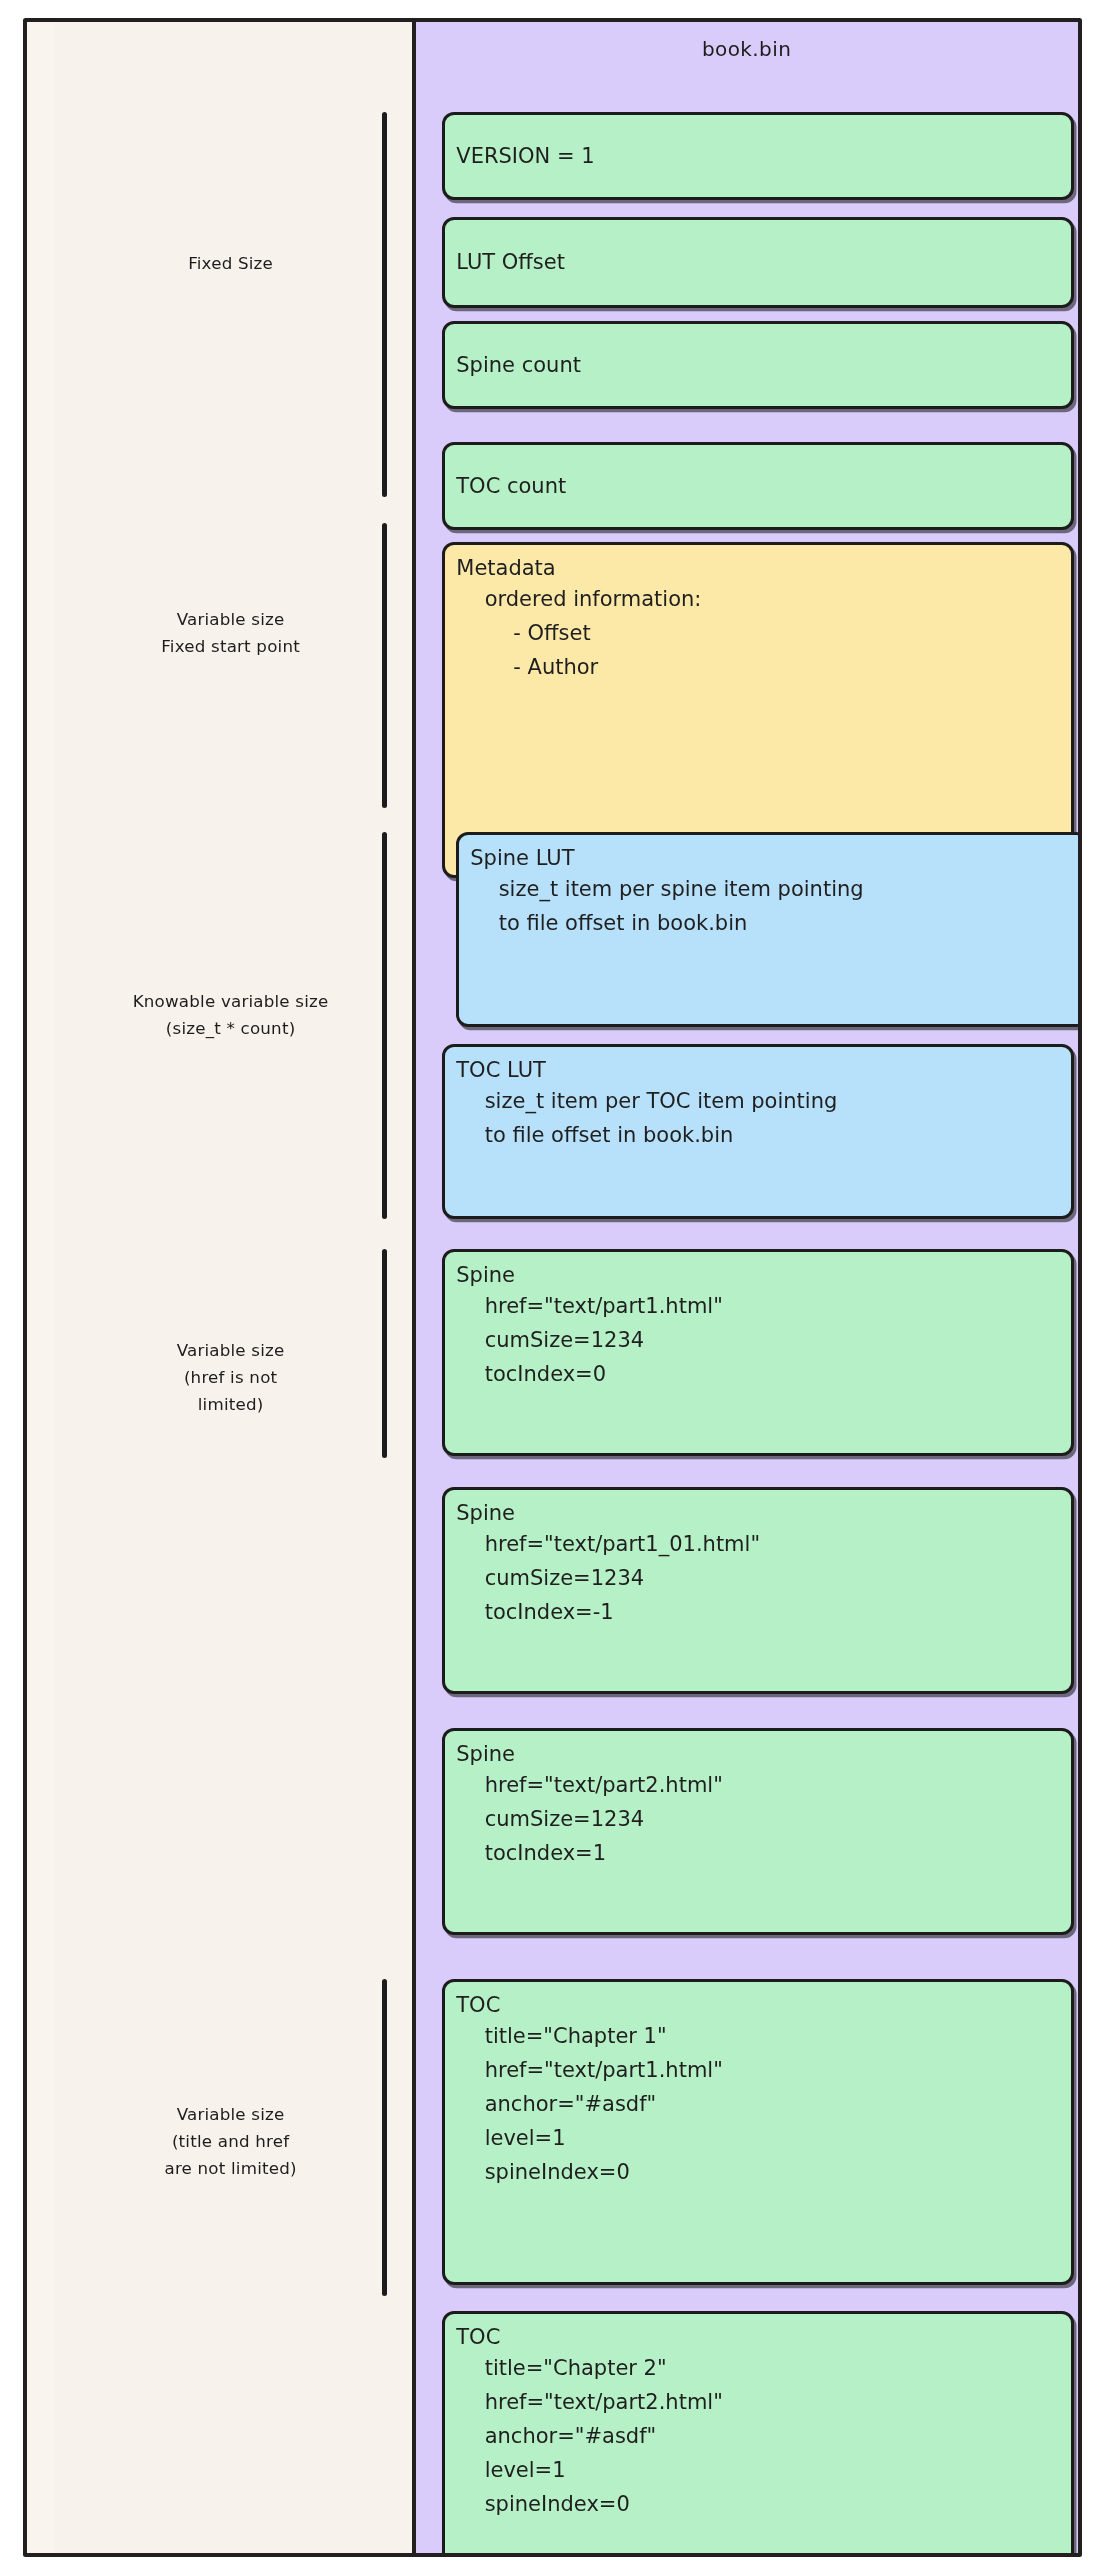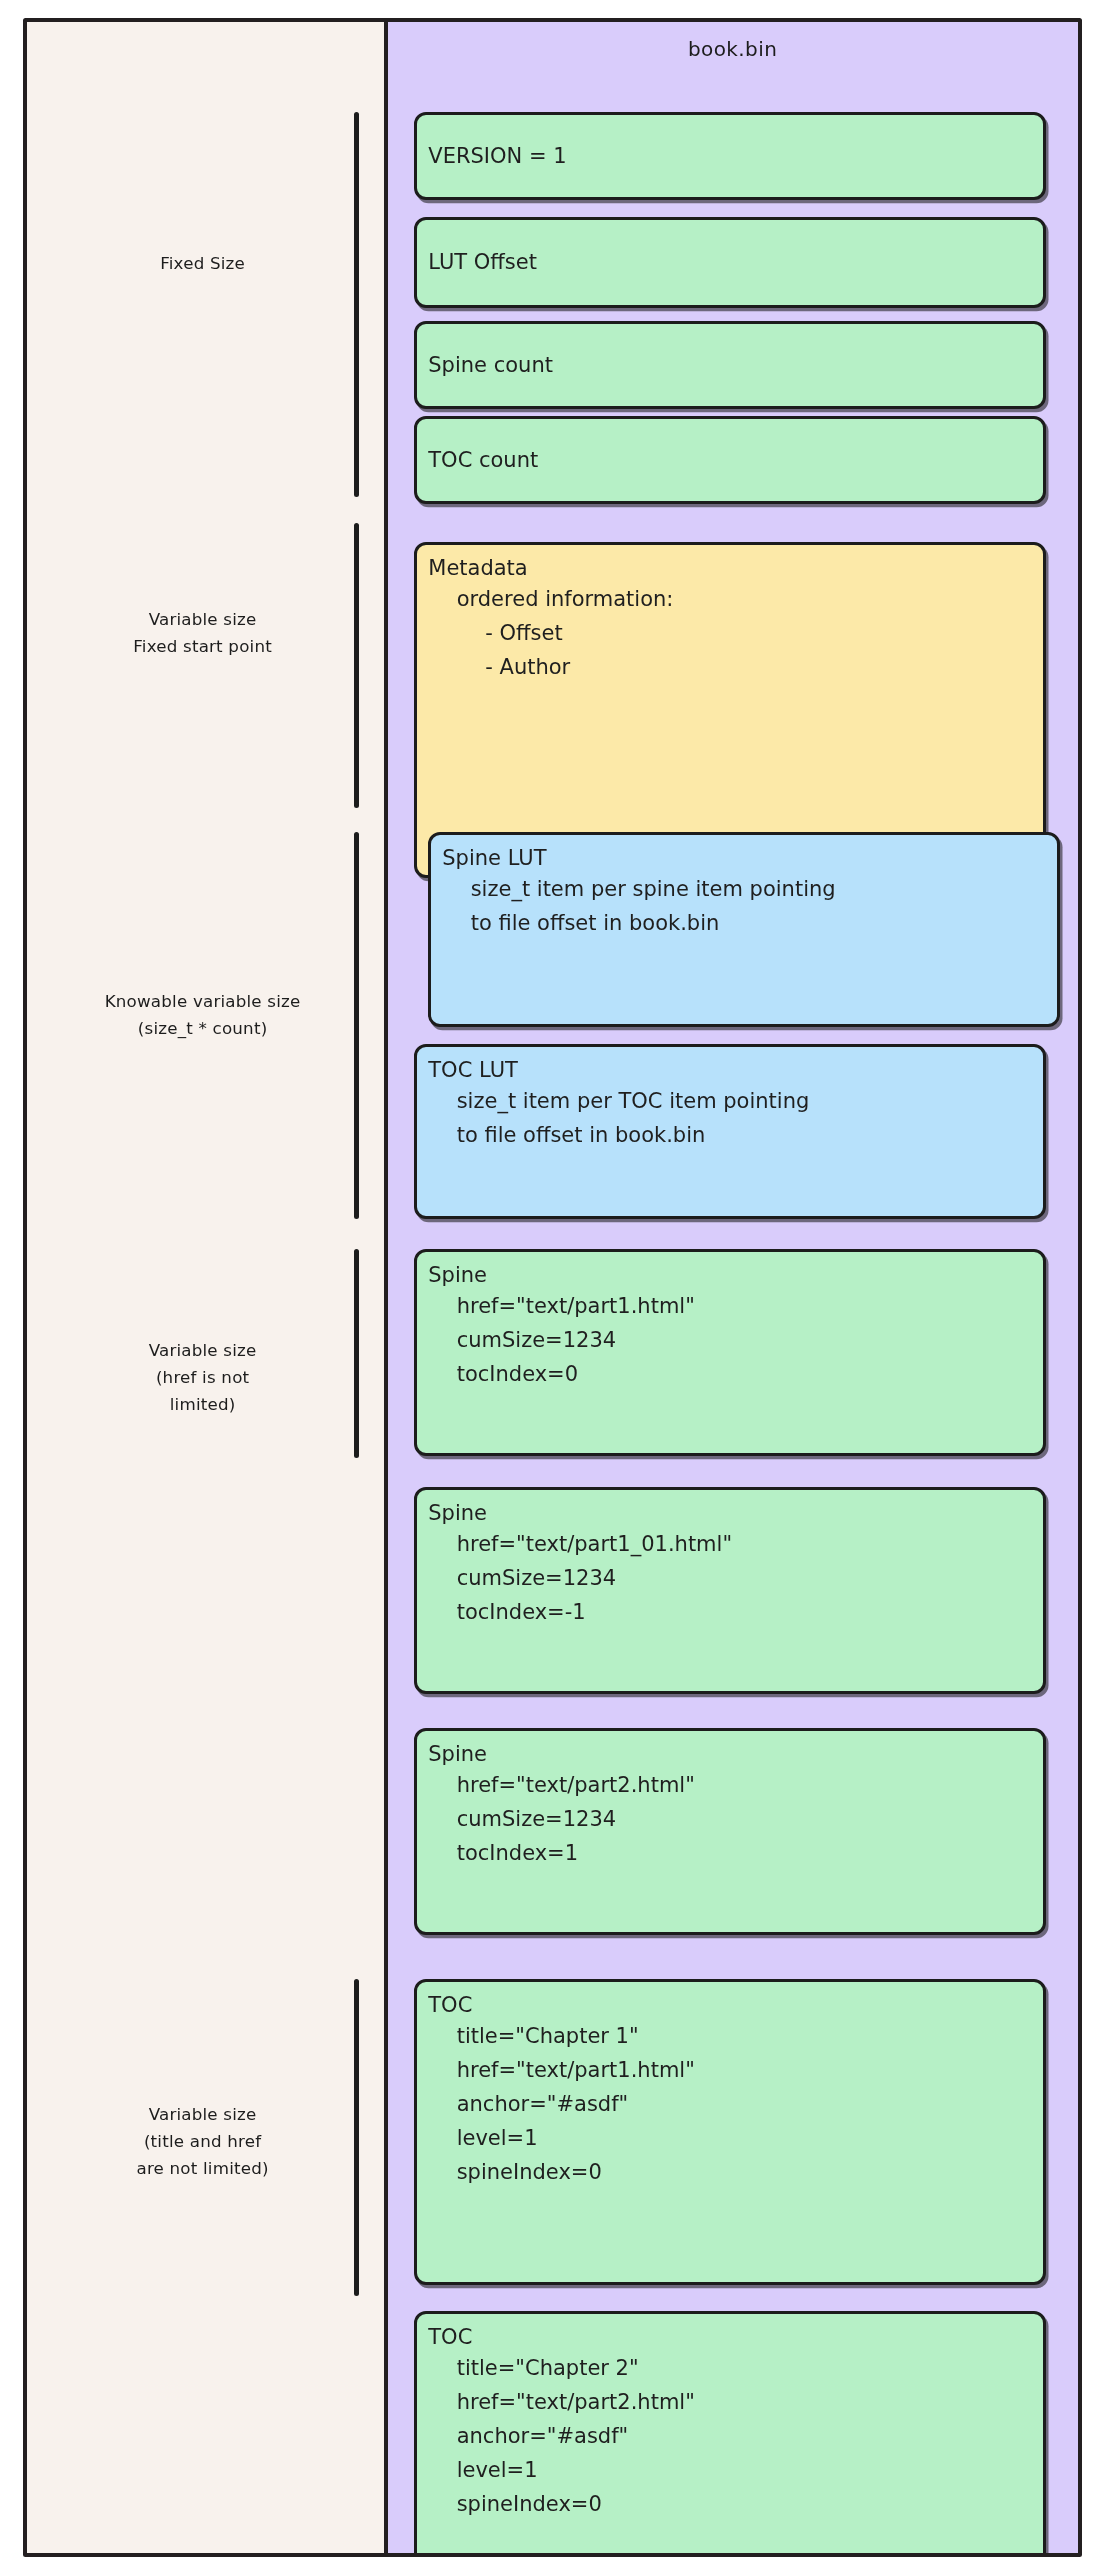--- a/index.html
+++ b/index.html
@@ -11,21 +11,21 @@
   
   #diagram{
     position:absolute;left:22.6px;top:18.4px;width:1059px;height:2539px;
     border:4.2px solid #231f20;border-radius:2.5px;
     display:flex;box-sizing:border-box;background:#faf4ef;
     overflow:hidden;
   }
   
   #notes{
     position:relative;width:361px;flex:0 0 361px;background:#f8f2ed;
-    border-right:4.2px solid #231f20;box-sizing:border-box;
+    border-right:4.2px solid #231f20;box-sizing:border-box;margin-left:28px;
   }
   .note{
     position:absolute;right:43px;text-align:center;width:276px;
     font-size:16.7px;line-height:27px;color:#1d1d1d;letter-spacing:0.2px;
     transform:translateY(-50%);
   }
   .bracket{
     position:absolute;right:25px;width:4.2px;background:#1c1c1c;border-radius:2.5px;
   }
   
@@ -90,21 +90,21 @@
     <div id="file-title">book.bin</div>
   <div class="box green slim" style="top: 90px; height: 88px;">
         <div class="hdr">VERSION = 1</div>
       </div>
       <div class="box green slim" style="top: 195px; height: 91px;">
         <div class="hdr">LUT Offset</div>
       </div>
       <div class="box green slim" style="top: 299px; height: 88px;">
         <div class="hdr">Spine count</div>
       </div>
-      <div class="box green slim" style="top: 394px; height: 88px;">
+      <div class="box green slim" style="top: 420px; height: 88px;">
         <div class="hdr">TOC count</div>
       </div>
       <div class="box yellow" style="top: 520px; height: 336px;">
         <div class="hdr">Metadata</div>
         <div class="ln">ordered information:</div>
         <div class="sub">- Offset</div>
         <div class="sub">- Author</div>
       </div>
       <div class="box blue" style="top: 810px; height: 195px; margin-left: 14px;">
         <div class="hdr">Spine LUT</div>

